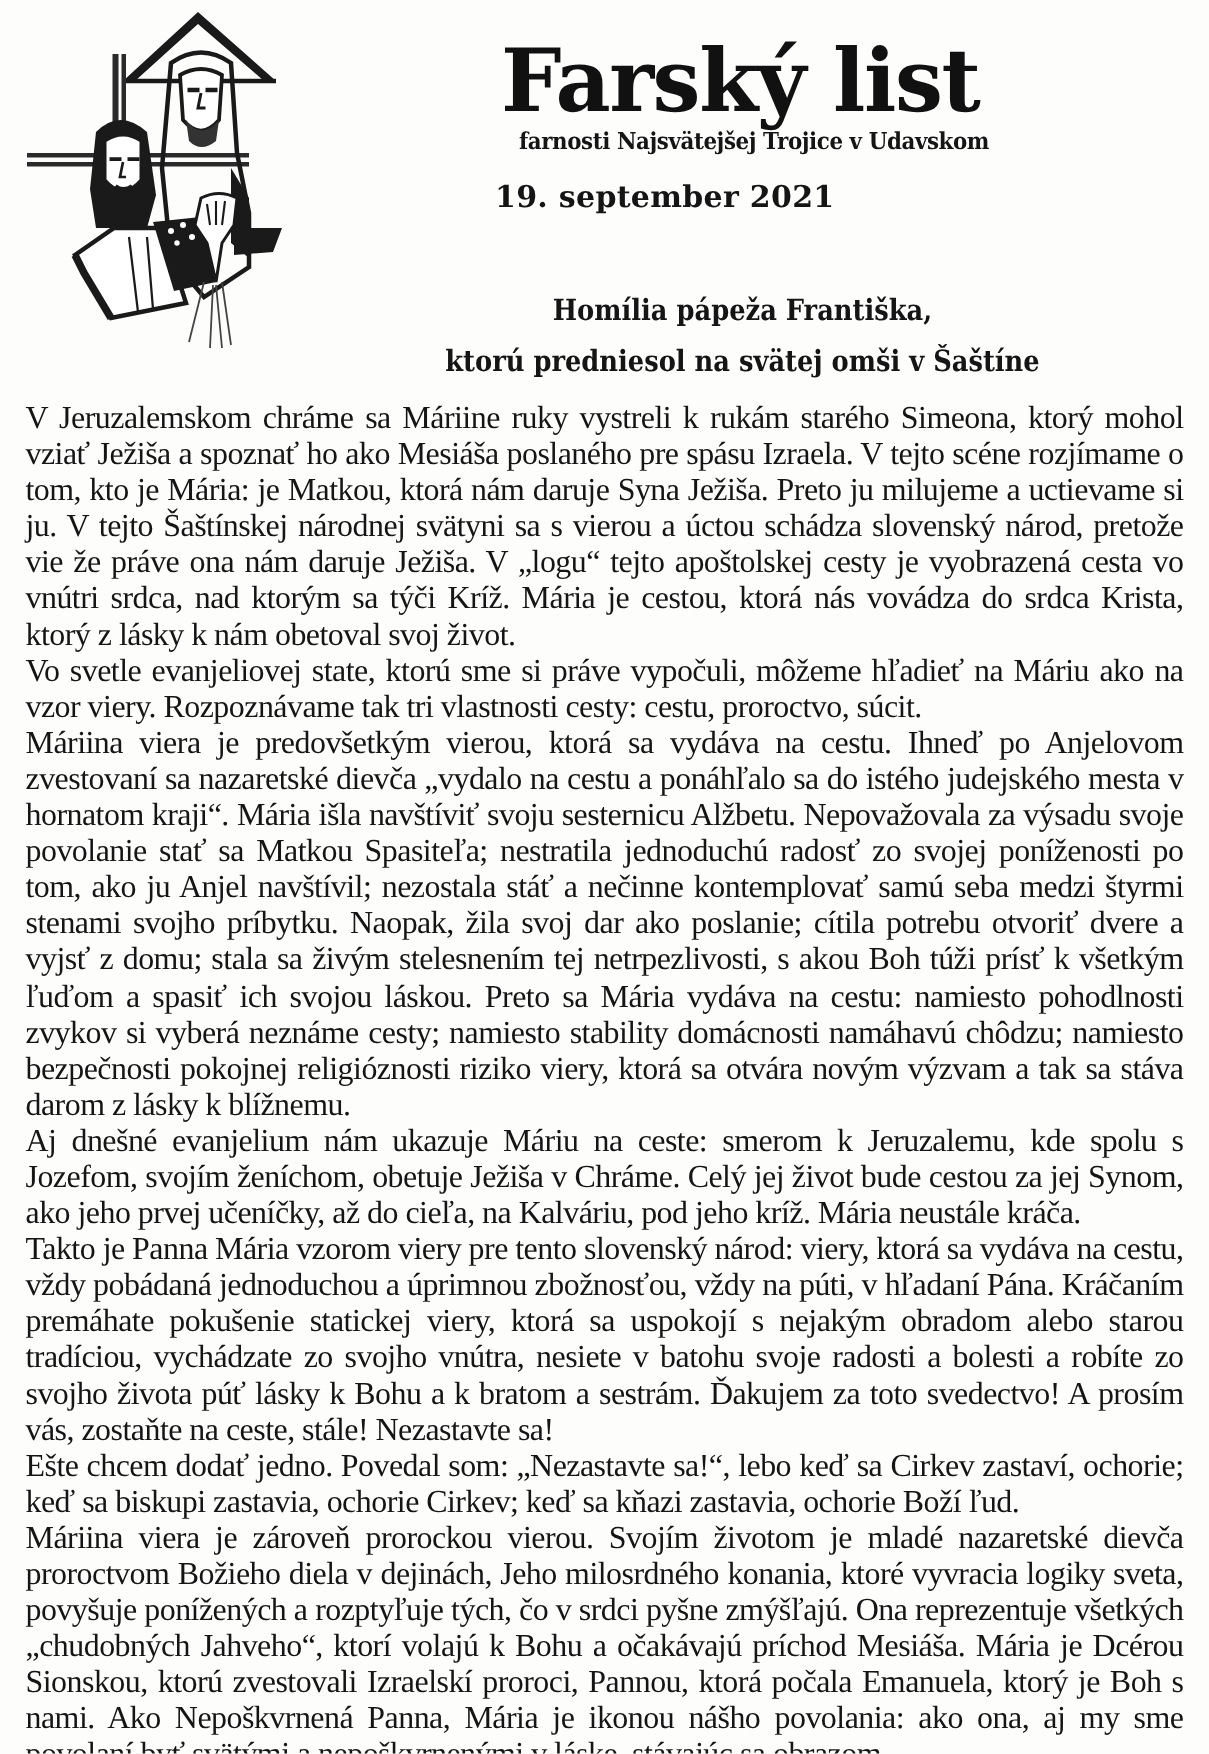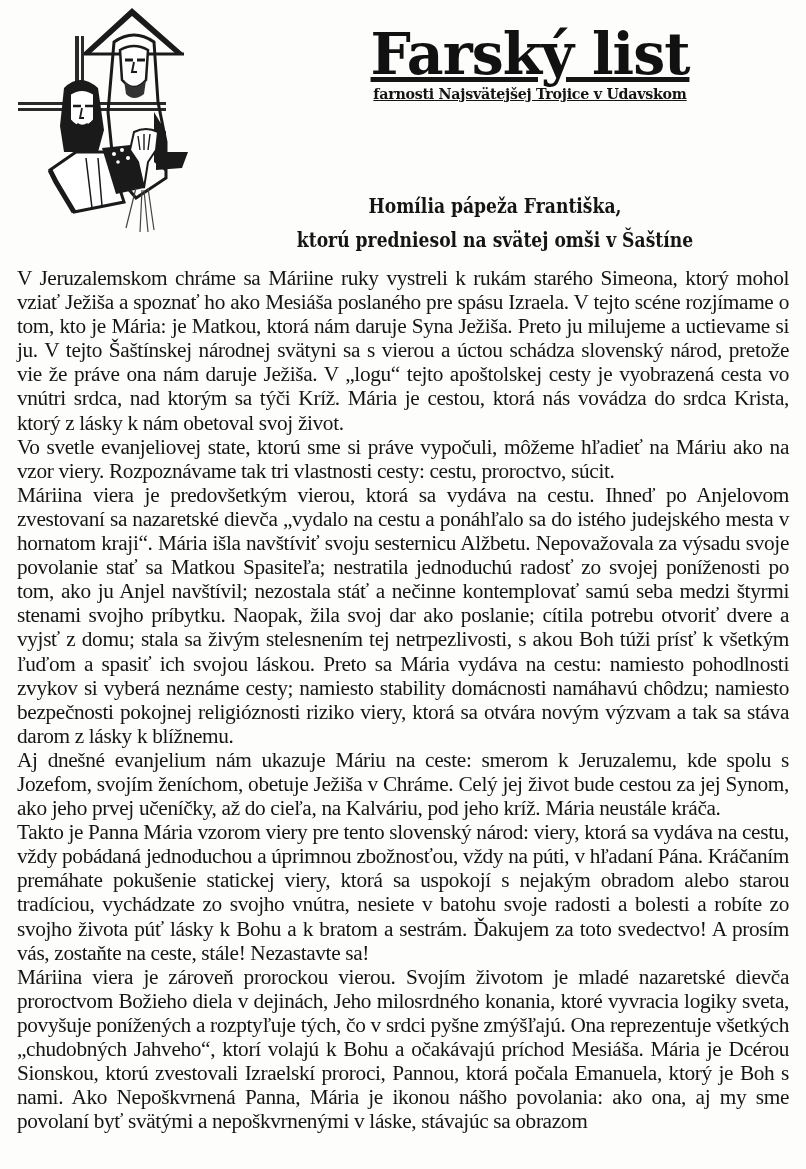--- a/index.html
+++ b/index.html
@@ -7,21 +7,21 @@
     width: 806px; height: 1169px; overflow: hidden;
     background: #fdfdfc;
     color: #151515;
     font-family: "Liberation Serif", "DejaVu Serif", serif;
     position: relative;
   }
   .logo {
     position: absolute; left: 16px; top: 2px; width: 200px; height: 232px;
   }
   .masthead {
-    position: absolute; left: 330px; top: 22px; width: 400px; text-align: center; text-decoration: underline;
+    position: absolute; left: 330px; top: 22px; width: 400px; 
   }
   .title {
     font-family: "DejaVu Serif", serif;
     font-weight: bold; font-size: 58px; line-height: 64px;
     letter-spacing: -1px; margin: 0; color: #111;
     transform: scaleX(0.98);
   }
   .subtitle {
     font-family: "DejaVu Serif", serif;
     font-weight: bold; font-size: 15.5px; line-height: 20px;
@@ -87,27 +87,29 @@
     <path d="M122 134 L124 148 M128 132 L128 148 M134 132 L132 148" stroke="#1a1a1a" stroke-width="1.4"></path>
     <path d="M140 150 L172 150 L166 166 L140 168 Z" fill="#1a1a1a"></path>
 
     <path d="M120 186 L110 226 M126 188 L124 230 M132 186 L138 228 M128 188 L132 230" stroke="#444" stroke-width="1.2"></path>
   </svg>
 </div>
 
 <div class="masthead">
   <h1 class="title">Farský list</h1>
   <div class="subtitle">farnosti Najsvätejšej Trojice v Udavskom</div>
+  <div class="date">19. september 2021</div>
 </div>
 
 <div class="homily-heading">
   <div>Homília pápeža Františka,</div>
   <div>ktorú predniesol na svätej omši v Šaštíne</div>
 </div>
 
 <div class="body-text">
   <p>V Jeruzalemskom chráme sa Máriine ruky vystreli k rukám starého Simeona, ktorý mo­hol vziať Ježiša a spoznať ho ako Mesiáša poslaného pre spásu Izraela. V tejto scéne roz­jímame o tom, kto je Mária: je Matkou, ktorá nám daruje Syna Ježiša. Preto ju milujeme a uctievame si ju. V tejto Šaštínskej národnej svätyni sa s vierou a úctou schádza sloven­ský národ, pretože vie že práve ona nám daruje Ježiša. V „logu“ tejto apoštolskej cesty je vyobrazená cesta vo vnútri srdca, nad ktorým sa týči Kríž. Mária je cestou, ktorá nás vo­vádza do srdca Krista, ktorý z lásky k nám obetoval svoj život.</p>
   <p>Vo svetle evanjeliovej state, ktorú sme si práve vypočuli, môžeme hľadieť na Máriu ako na vzor viery. Rozpoznávame tak tri vlastnosti cesty: cestu, proroctvo, súcit.</p>
   <p>Máriina viera je predovšetkým vierou, ktorá sa vydáva na cestu. Ihneď po Anjelovom zvestovaní sa nazaretské dievča „vydalo na cestu a ponáhľalo sa do istého judejského mesta v hornatom kraji“. Mária išla navštíviť svoju sesternicu Alžbetu. Nepovažovala za výsadu svoje povolanie stať sa Matkou Spasiteľa; nestratila jednoduchú radosť zo svojej poníženosti po tom, ako ju Anjel navštívil; nezostala stáť a nečinne kontemplovať samú seba medzi štyrmi stenami svojho príbytku. Naopak, žila svoj dar ako poslanie; cítila potrebu otvoriť dvere a vyjsť z domu; stala sa živým stelesnením tej netrpezlivosti, s akou Boh túži prísť k všetkým ľuďom a spasiť ich svojou láskou. Preto sa Mária vydáva na cestu: namiesto pohodlnosti zvykov si vyberá neznáme cesty; namiesto stability do­mácnosti namáhavú chôdzu; namiesto bezpečnosti pokojnej religióznosti riziko viery, ktorá sa otvára novým výzvam a tak sa stáva darom z lásky k blížnemu.</p>
   <p>Aj dnešné evanjelium nám ukazuje Máriu na ceste: smerom k Jeruzalemu, kde spolu s Jozefom, svojím ženíchom, obetuje Ježiša v Chráme. Celý jej život bude cestou za jej Synom, ako jeho prvej učeníčky, až do cieľa, na Kalváriu, pod jeho kríž. Mária neustále kráča.</p>
   <p>Takto je Panna Mária vzorom viery pre tento slovenský národ: viery, ktorá sa vydáva na cestu, vždy pobádaná jednoduchou a úprimnou zbožnosťou, vždy na púti, v hľadaní Pá­na. Kráčaním premáhate pokušenie statickej viery, ktorá sa uspokojí s nejakým obradom alebo starou tradíciou, vychádzate zo svojho vnútra, nesiete v batohu svoje radosti a bo­lesti a robíte zo svojho života púť lásky k Bohu a k bratom a sestrám. Ďakujem za toto svedectvo! A prosím vás, zostaňte na ceste, stále! Nezastavte sa!</p>
+  <p>Ešte chcem dodať jedno. Povedal som: „Nezastavte sa!“, lebo keď sa Cirkev zastaví, ochorie; keď sa biskupi zastavia, ochorie Cirkev; keď sa kňazi zastavia, ochorie Boží ľud.</p>
   <p>Máriina viera je zároveň prorockou vierou. Svojím životom je mladé nazaretské dievča proroctvom Božieho diela v dejinách, Jeho milosrdného konania, ktoré vyvracia logiky sveta, povyšuje ponížených a rozptyľuje tých, čo v srdci pyšne zmýšľajú. Ona reprezen­tuje všetkých „chudobných Jahveho“, ktorí volajú k Bohu a očakávajú príchod Mesiáša. Mária je Dcérou Sionskou, ktorú zvestovali Izraelskí proroci, Pannou, ktorá počala Ema­nuela, ktorý je Boh s nami. Ako Nepoškvrnená Panna, Mária je ikonou nášho povolania: ako ona, aj my sme povolaní byť svätými a nepoškvrnenými v láske, stávajúc sa obrazom</p>
 </div>
 
 </body></html>

